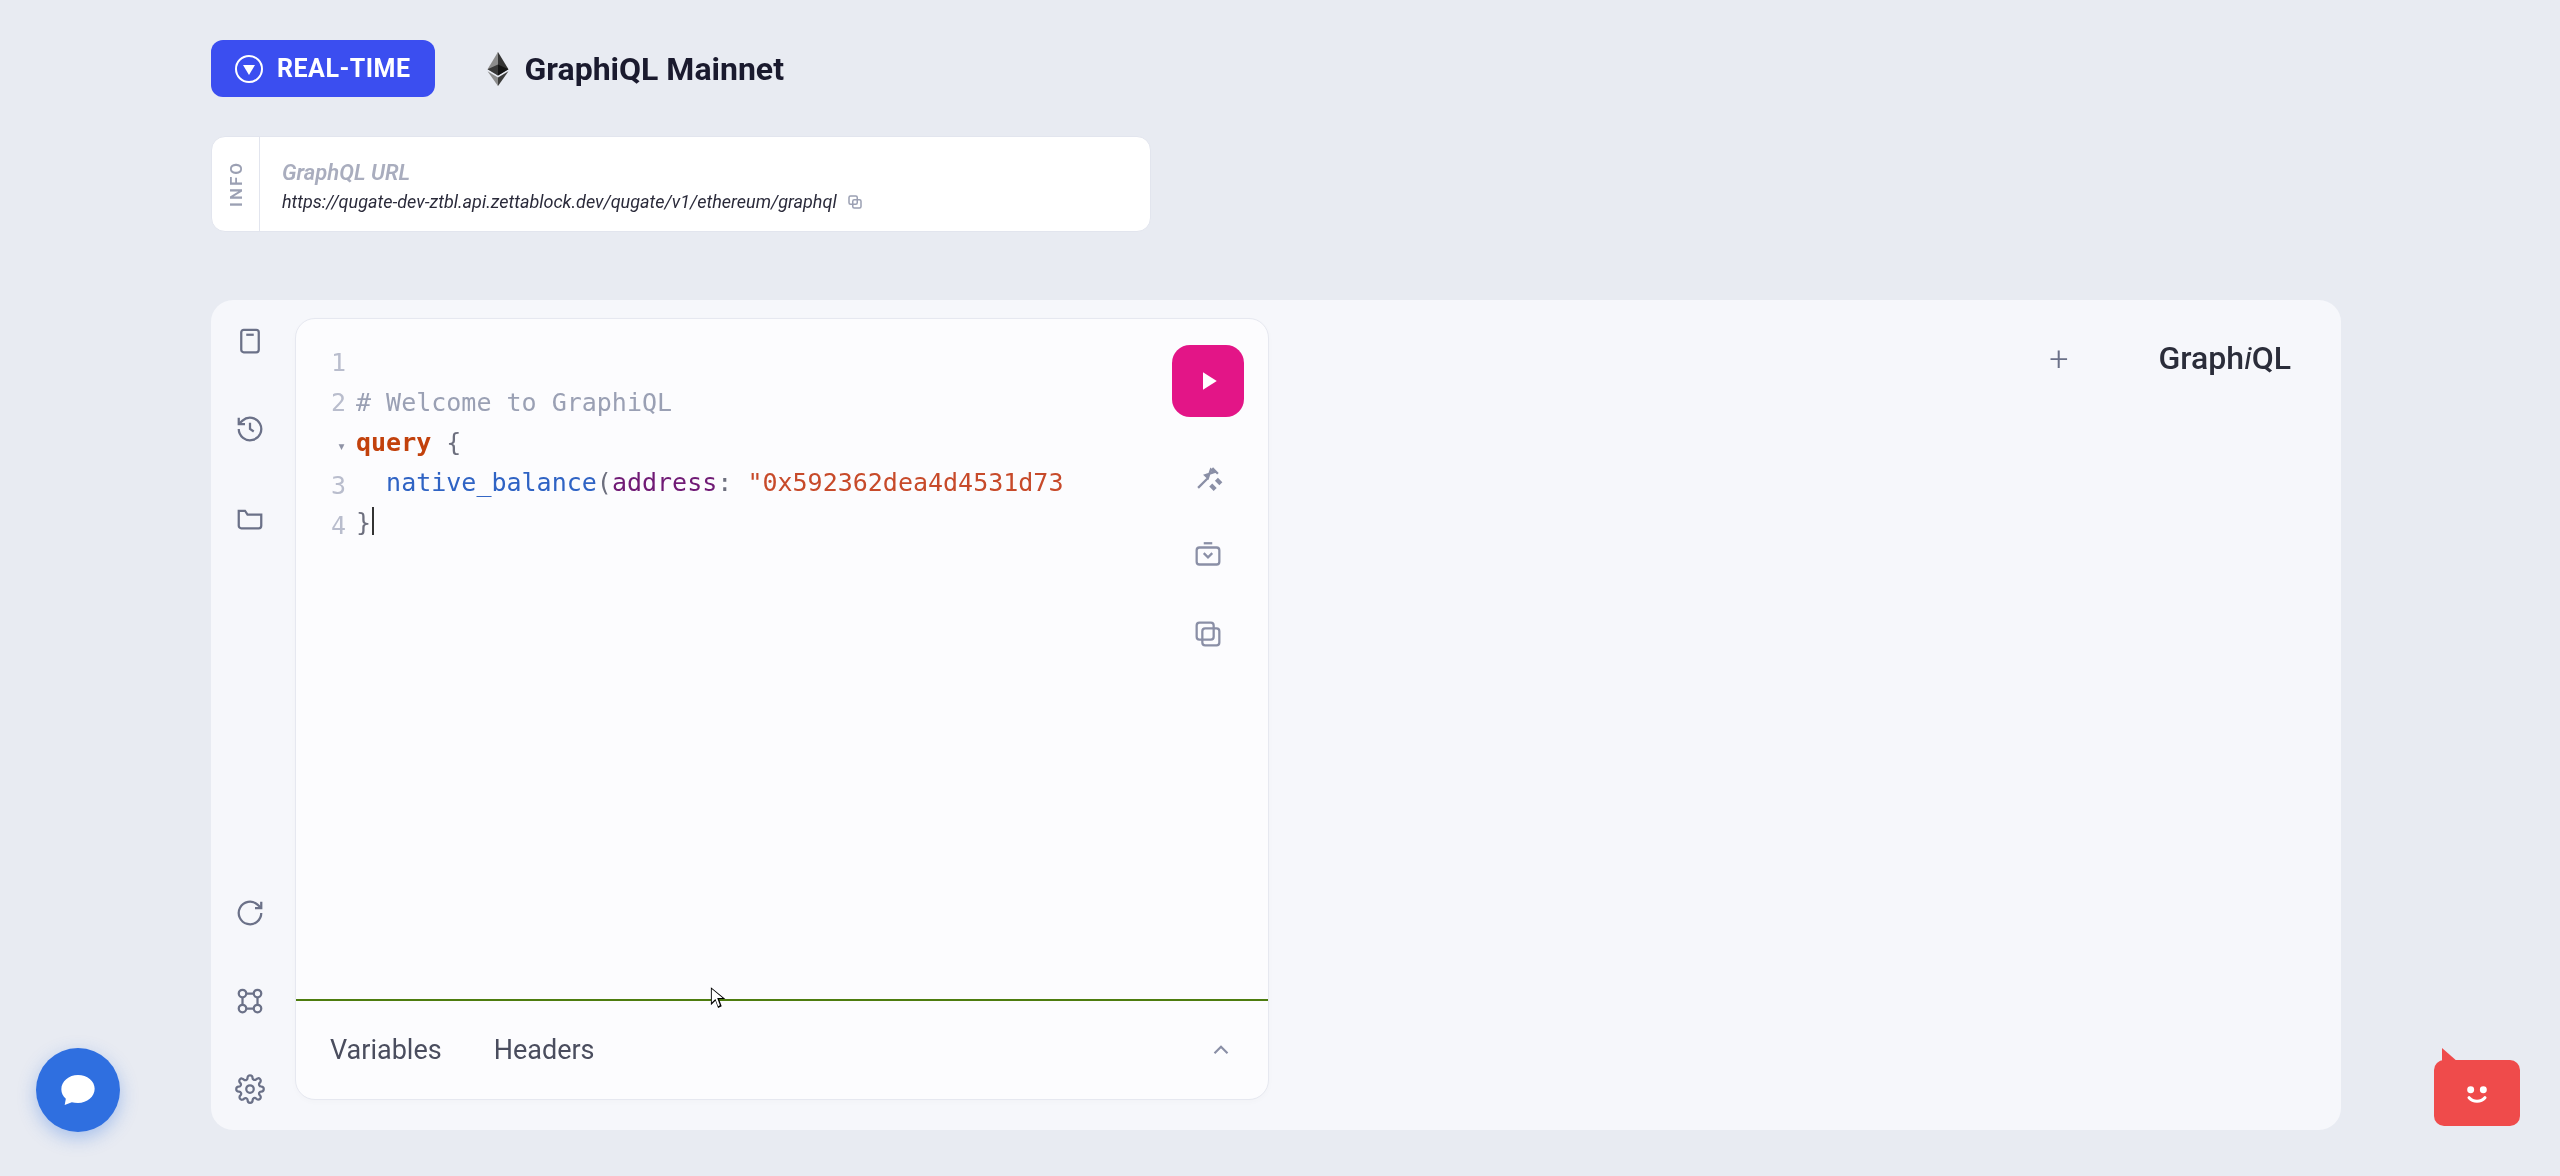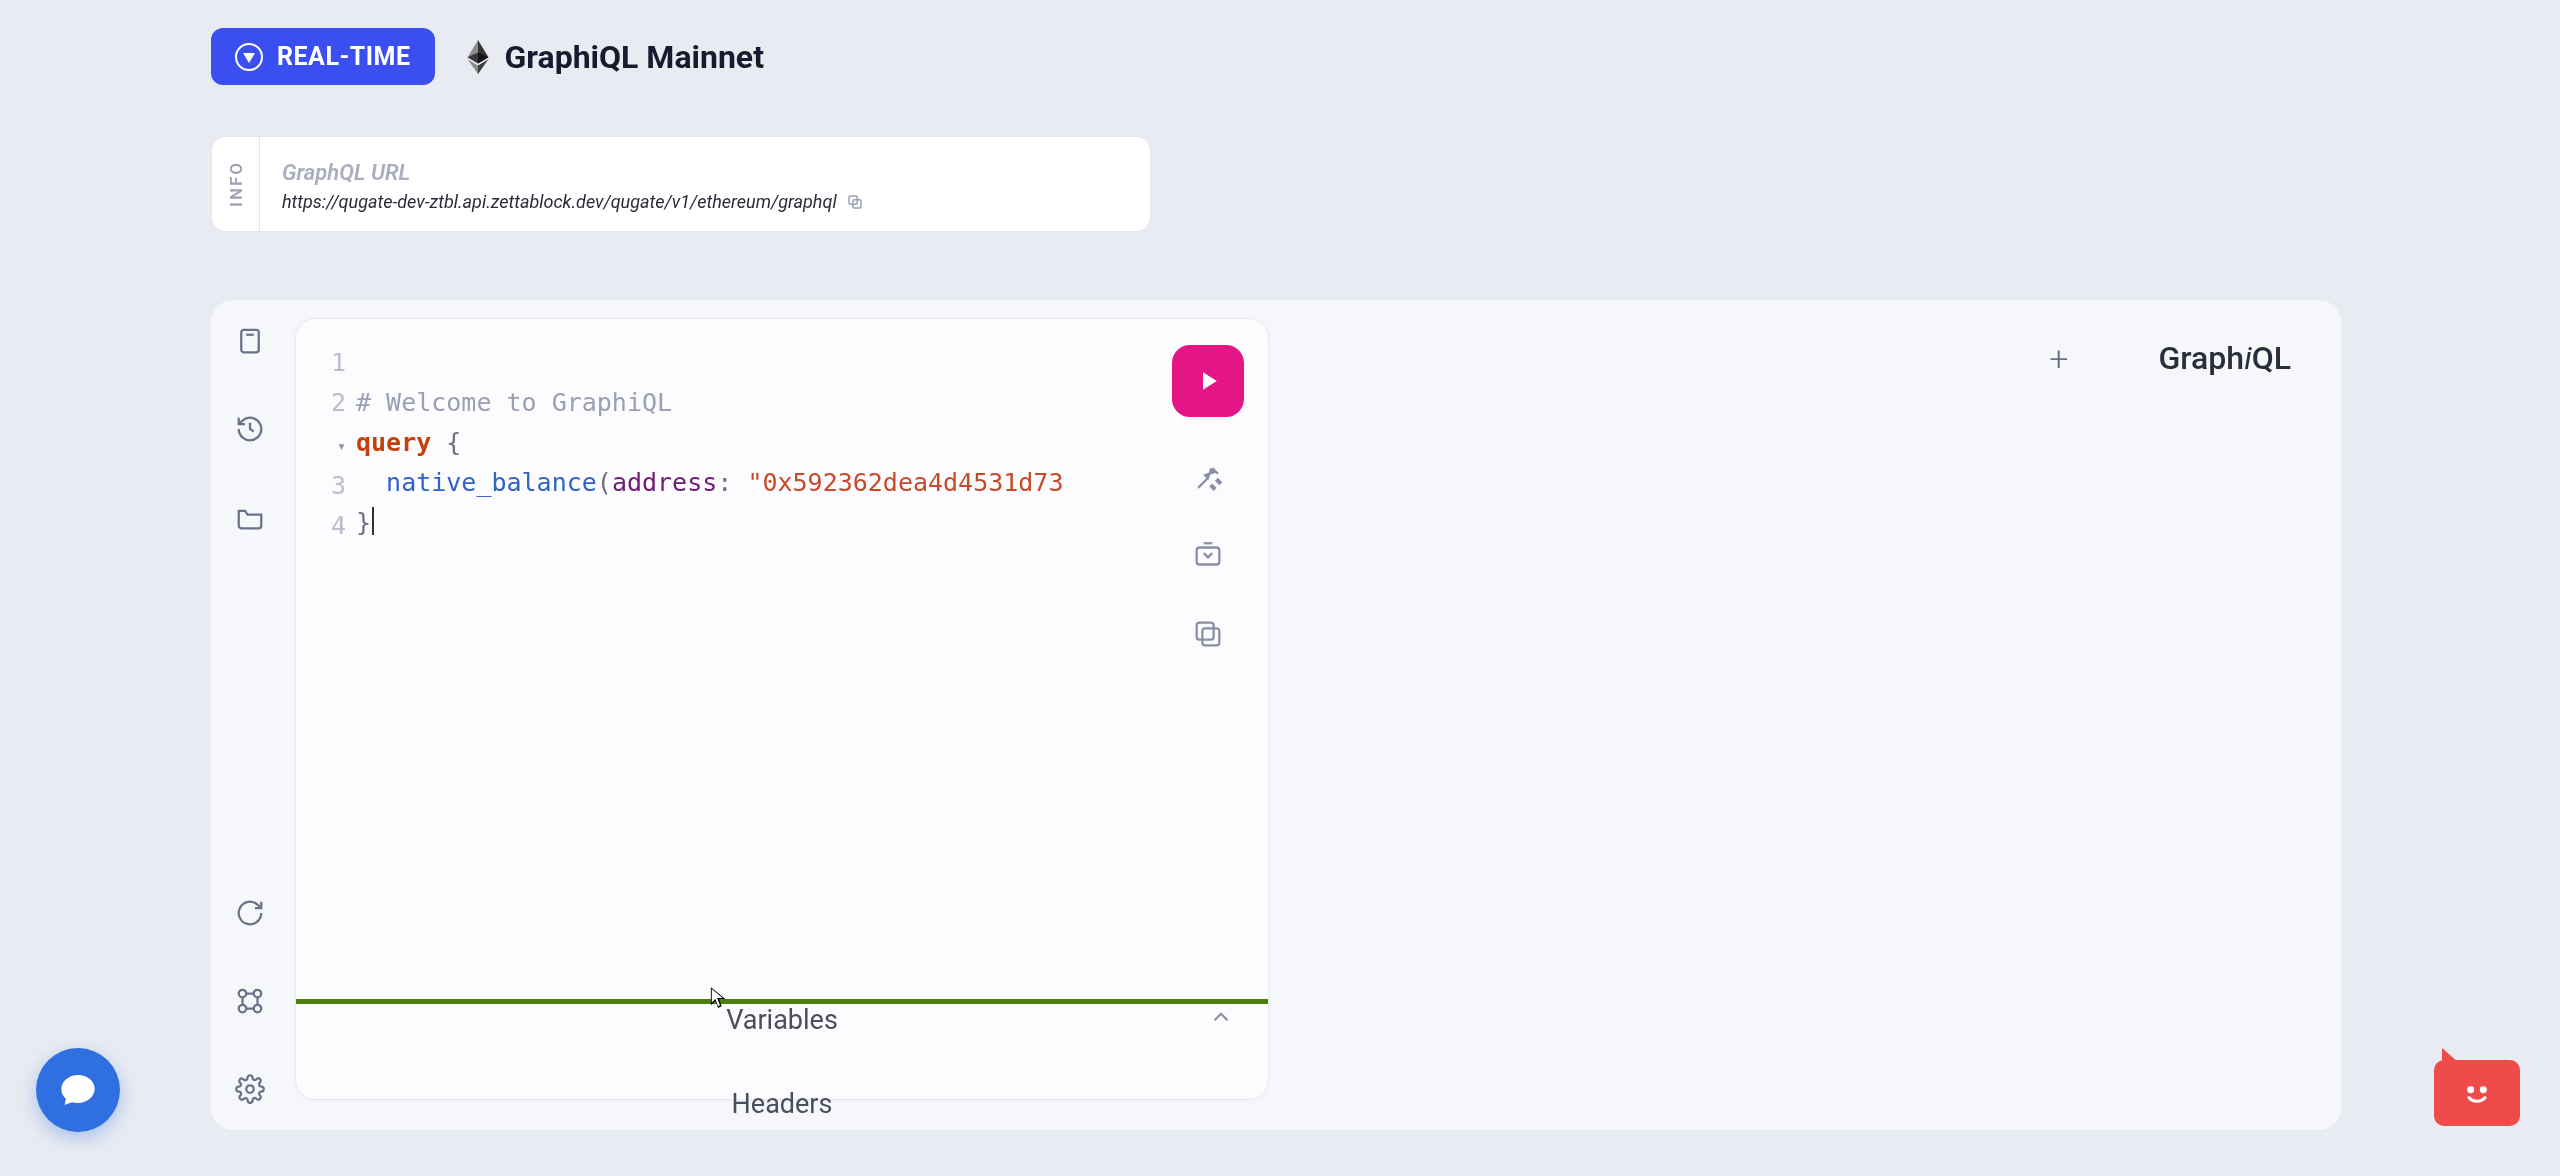--- a/index.html
+++ b/index.html
@@ -7,25 +7,25 @@
     font-family: -apple-system, BlinkMacSystemFont, "Segoe UI", Roboto, sans-serif;
     background: #e8ebf2;
     width: 2560px;
     height: 1176px;
     overflow: hidden;
     position: relative;
   }
   
   .topbar {
     position: absolute;
-    top: 28px;
+    top: 40px;
     left: 211px;
     display: flex;
     align-items: center;
-    gap: 32px;
+    gap: 52px;
     justify-content: space-between;
   }
   
   .rt-badge {
     background: #3b4ef0;
     color: #fff;
     border-radius: 12px;
     padding: 14px 24px;
     display: flex;
     align-items: center;
@@ -205,30 +205,29 @@
     border-radius: 18px;
     display: flex;
     align-items: center;
     justify-content: center;
     cursor: pointer;
   }
   .run-btn svg { width: 30px; height: 30px; }
   .tool-icon { width: 34px; height: 34px; color: #8a8fa6; cursor: pointer; }
   
   .bottom-tabs {
-    border-top: 5px solid #4d7c0f;
+    border-top: 2px solid #4d7c0f;
     height: 100px;
     display: flex;
     align-items: center;
     padding: 0 34px;
     gap: 52px;
     font-size: 27px;
     color: #4a4d5e;
     position: relative;
-    flex-direction: column;
   }
   .bottom-tabs .tab { cursor: pointer; }
   .bottom-tabs .chev {
     position: absolute;
     right: 34px;
     color: #8a8fa6;
     width: 26px; height: 26px;
   }
   
   .right-area {

